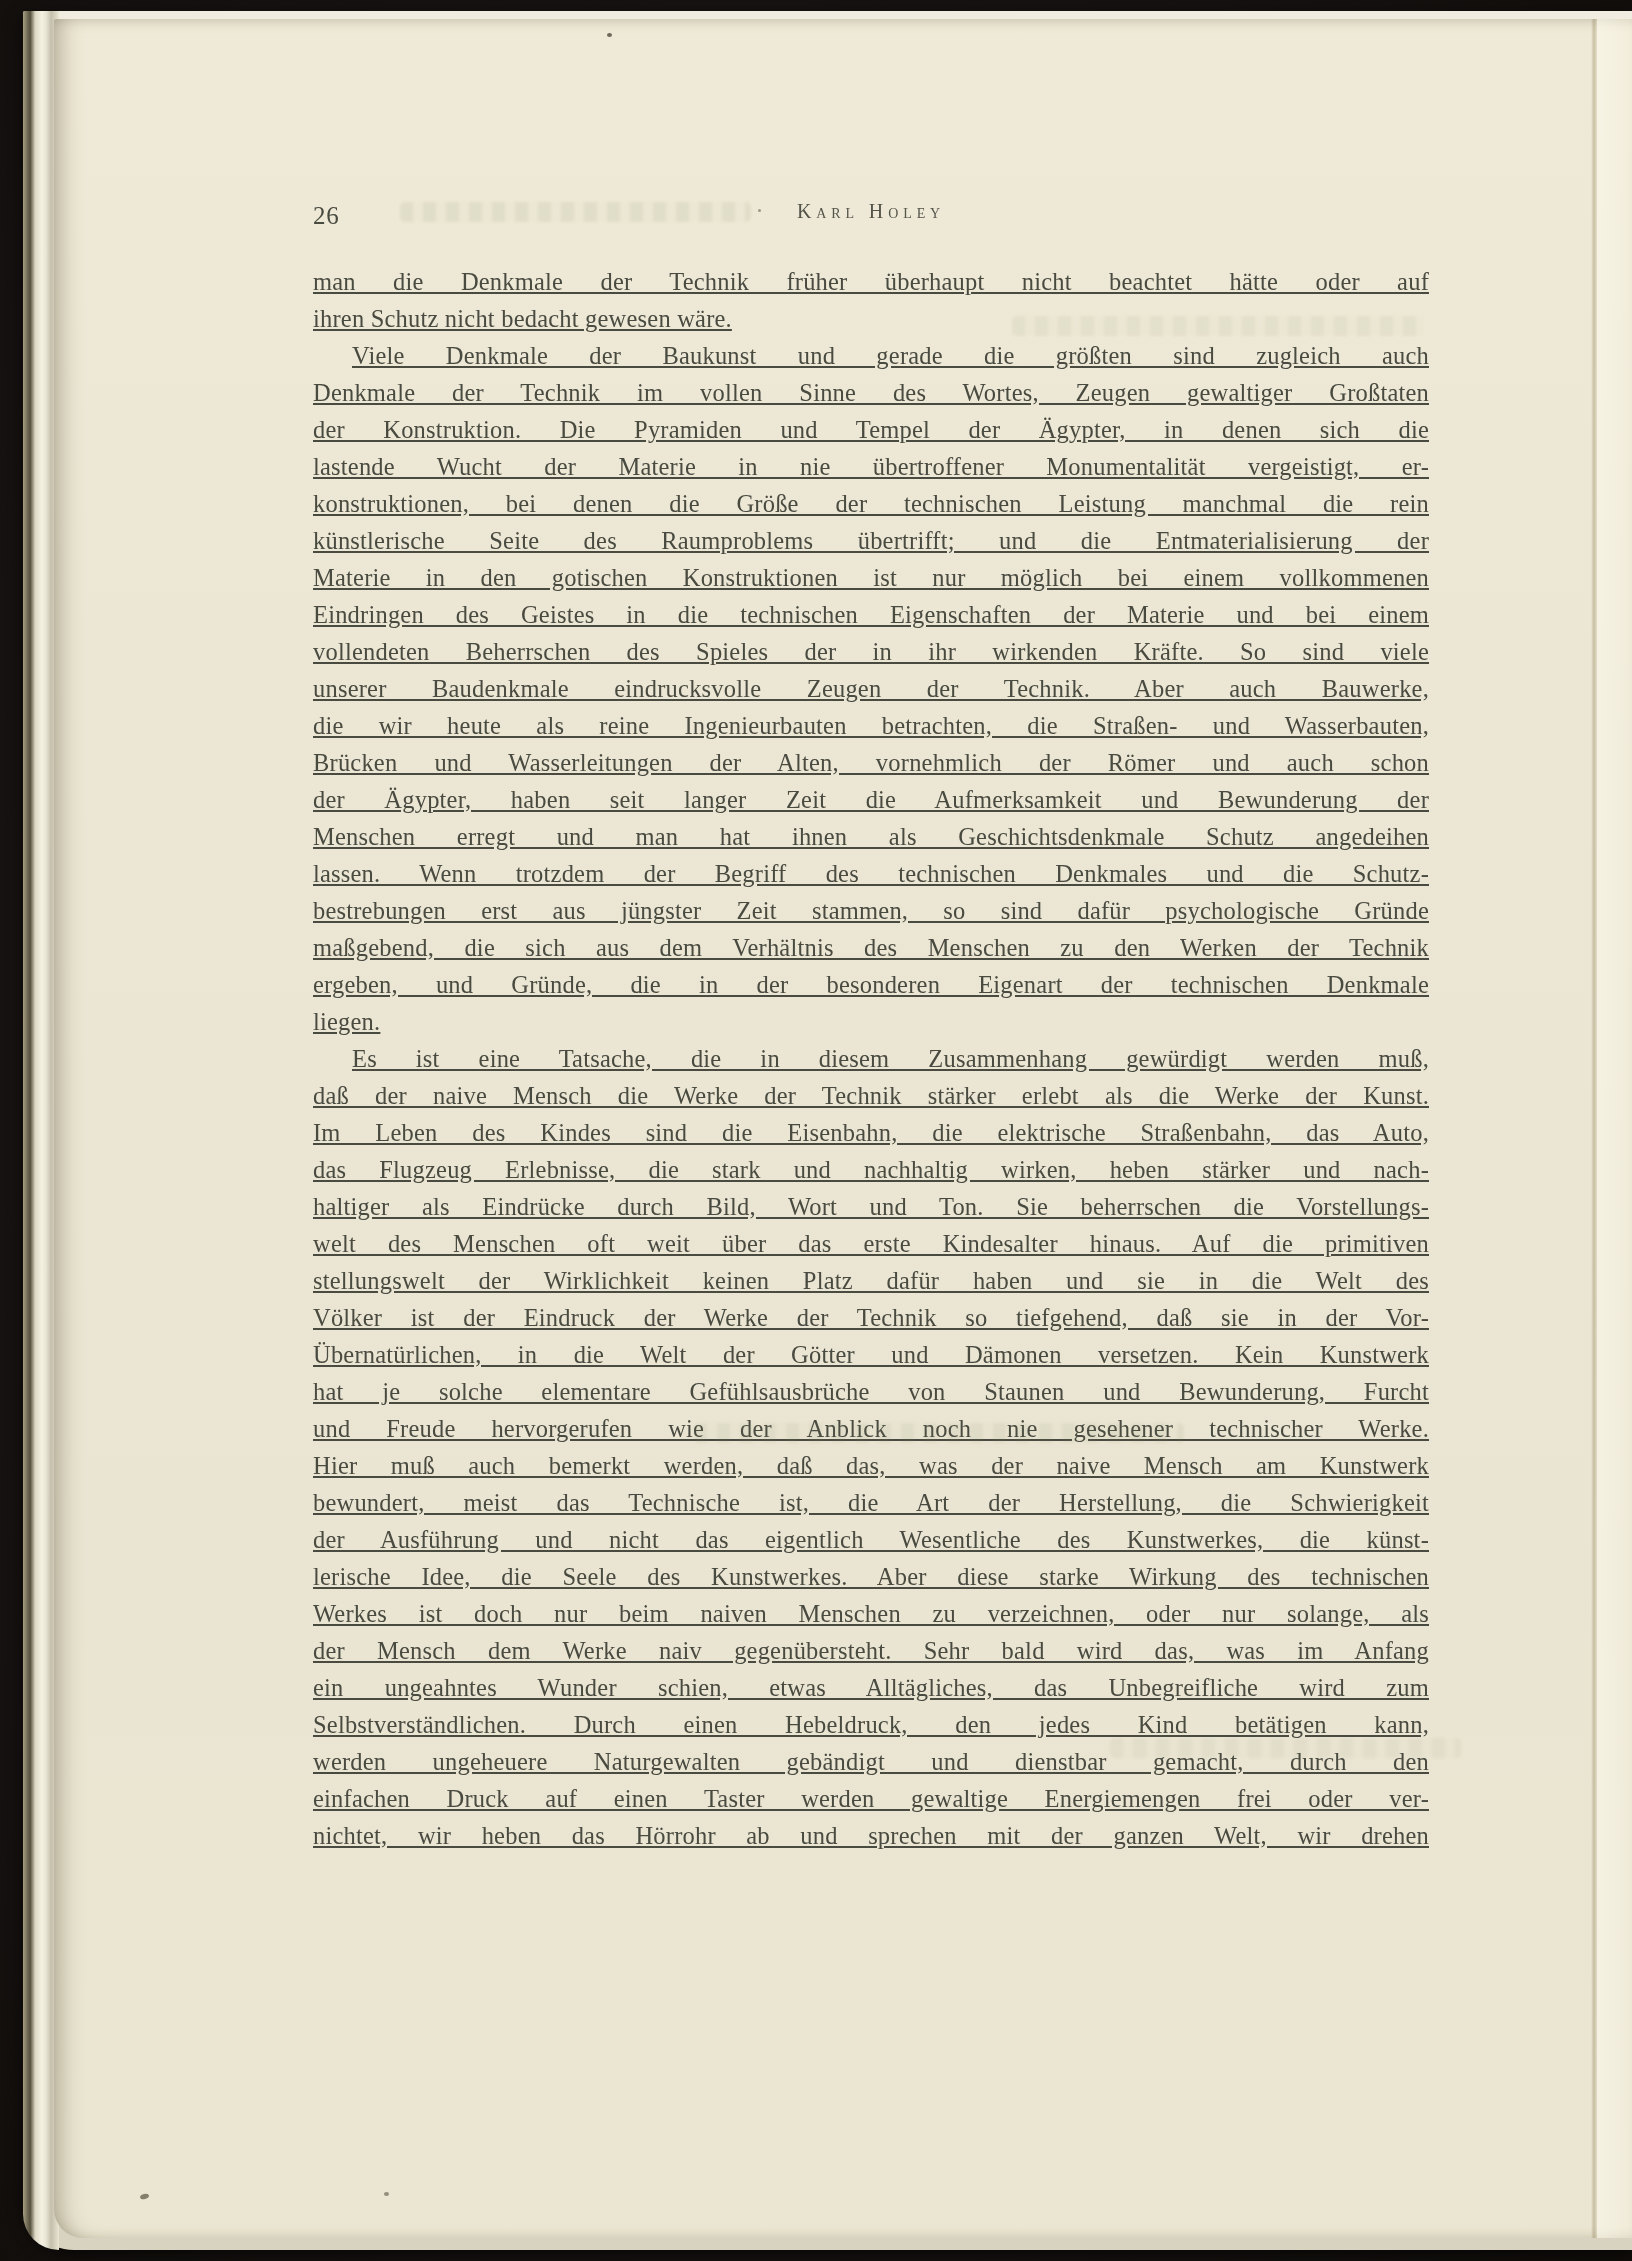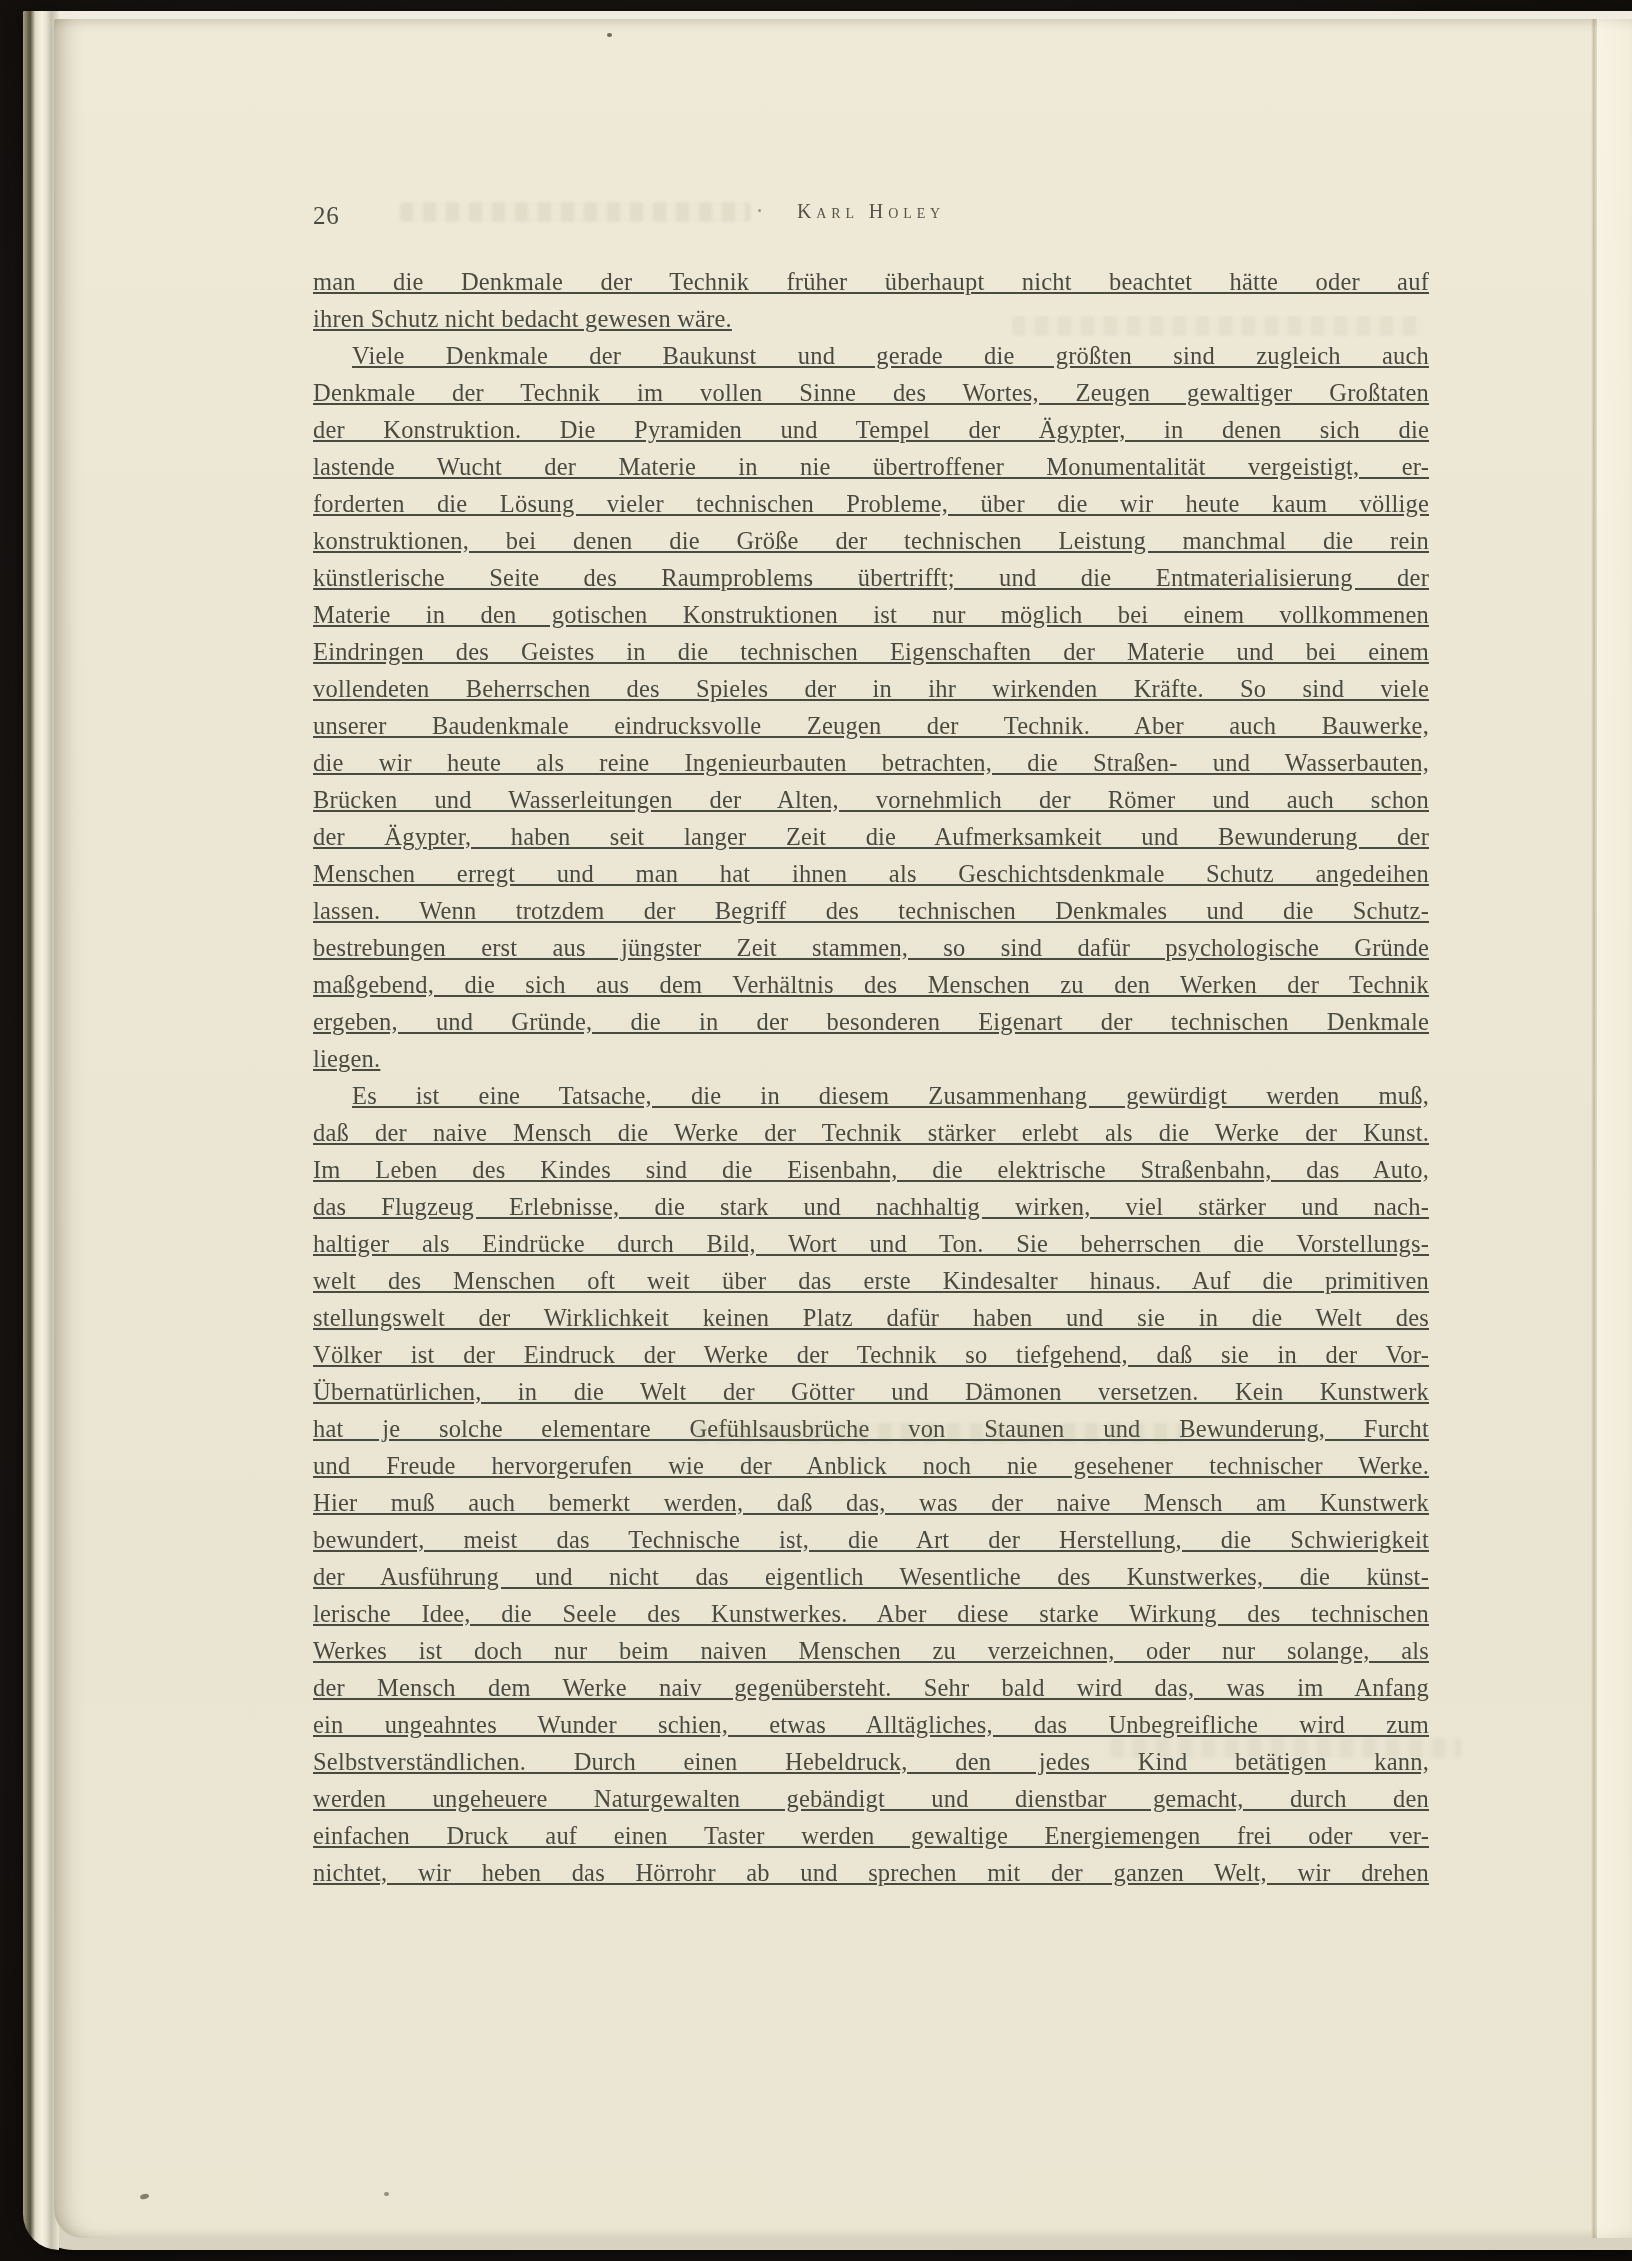--- a/index.html
+++ b/index.html
@@ -100,40 +100,39 @@
         <span class="runhead">Karl Holey</span>
       </div>
 
       <div class="textblock">
           <div class="line">man die Denkmale der Technik früher überhaupt nicht beachtet hätte oder auf</div>
           <div class="line end">ihren Schutz nicht bedacht gewesen wäre.</div>
           <div class="line indent">Viele Denkmale der Baukunst und gerade die größten sind zugleich auch</div>
           <div class="line">Denkmale der Technik im vollen Sinne des Wortes, Zeugen gewaltiger Großtaten</div>
           <div class="line">der Konstruktion. Die Pyramiden und Tempel der Ägypter, in denen sich die</div>
           <div class="line">lastende Wucht der Materie in nie übertroffener Monumentalität vergeistigt, er-</div>
-          <div class="line">forderten die Lösung vieler technischen Probleme, über die wir heute kaum völlige</div>
           <div class="line">konstruktionen, bei denen die Größe der technischen Leistung manchmal die rein</div>
           <div class="line">künstlerische Seite des Raumproblems übertrifft; und die Entmaterialisierung der</div>
           <div class="line">Materie in den gotischen Konstruktionen ist nur möglich bei einem vollkommenen</div>
           <div class="line">Eindringen des Geistes in die technischen Eigenschaften der Materie und bei einem</div>
           <div class="line">vollendeten Beherrschen des Spieles der in ihr wirkenden Kräfte. So sind viele</div>
           <div class="line">unserer Baudenkmale eindrucksvolle Zeugen der Technik. Aber auch Bauwerke,</div>
           <div class="line">die wir heute als reine Ingenieurbauten betrachten, die Straßen- und Wasserbauten,</div>
           <div class="line">Brücken und Wasserleitungen der Alten, vornehmlich der Römer und auch schon</div>
           <div class="line">der Ägypter, haben seit langer Zeit die Aufmerksamkeit und Bewunderung der</div>
           <div class="line">Menschen erregt und man hat ihnen als Geschichtsdenkmale Schutz angedeihen</div>
           <div class="line">lassen. Wenn trotzdem der Begriff des technischen Denkmales und die Schutz-</div>
           <div class="line">bestrebungen erst aus jüngster Zeit stammen, so sind dafür psychologische Gründe</div>
           <div class="line">maßgebend, die sich aus dem Verhältnis des Menschen zu den Werken der Technik</div>
           <div class="line">ergeben, und Gründe, die in der besonderen Eigenart der technischen Denkmale</div>
           <div class="line end">liegen.</div>
           <div class="line indent">Es ist eine Tatsache, die in diesem Zusammenhang gewürdigt werden muß,</div>
           <div class="line">daß der naive Mensch die Werke der Technik stärker erlebt als die Werke der Kunst.</div>
           <div class="line">Im Leben des Kindes sind die Eisenbahn, die elektrische Straßenbahn, das Auto,</div>
-          <div class="line">das Flugzeug Erlebnisse, die stark und nachhaltig wirken, viel stärker und nach-</div>
+          <div class="line">das Flugzeug Erlebnisse, die stark und nachhaltig wirken, heben stärker und nach-</div>
           <div class="line">haltiger als Eindrücke durch Bild, Wort und Ton. Sie beherrschen die Vorstellungs-</div>
           <div class="line">welt des Menschen oft weit über das erste Kindesalter hinaus. Auf die primitiven</div>
           <div class="line">stellungswelt der Wirklichkeit keinen Platz dafür haben und sie in die Welt des</div>
           <div class="line">Völker ist der Eindruck der Werke der Technik so tiefgehend, daß sie in der Vor-</div>
           <div class="line">Übernatürlichen, in die Welt der Götter und Dämonen versetzen. Kein Kunstwerk</div>
           <div class="line">hat je solche elementare Gefühlsausbrüche von Staunen und Bewunderung, Furcht</div>
           <div class="line">und Freude hervorgerufen wie der Anblick noch nie gesehener technischer Werke.</div>
           <div class="line">Hier muß auch bemerkt werden, daß das, was der naive Mensch am Kunstwerk</div>
           <div class="line">bewundert, meist das Technische ist, die Art der Herstellung, die Schwierigkeit</div>
           <div class="line">der Ausführung und nicht das eigentlich Wesentliche des Kunstwerkes, die künst-</div>

